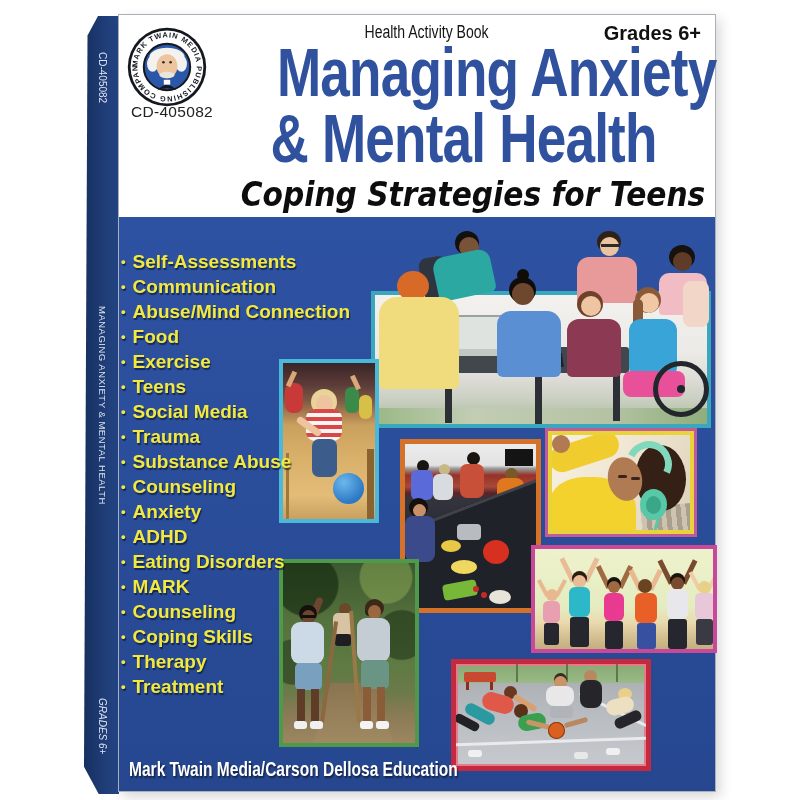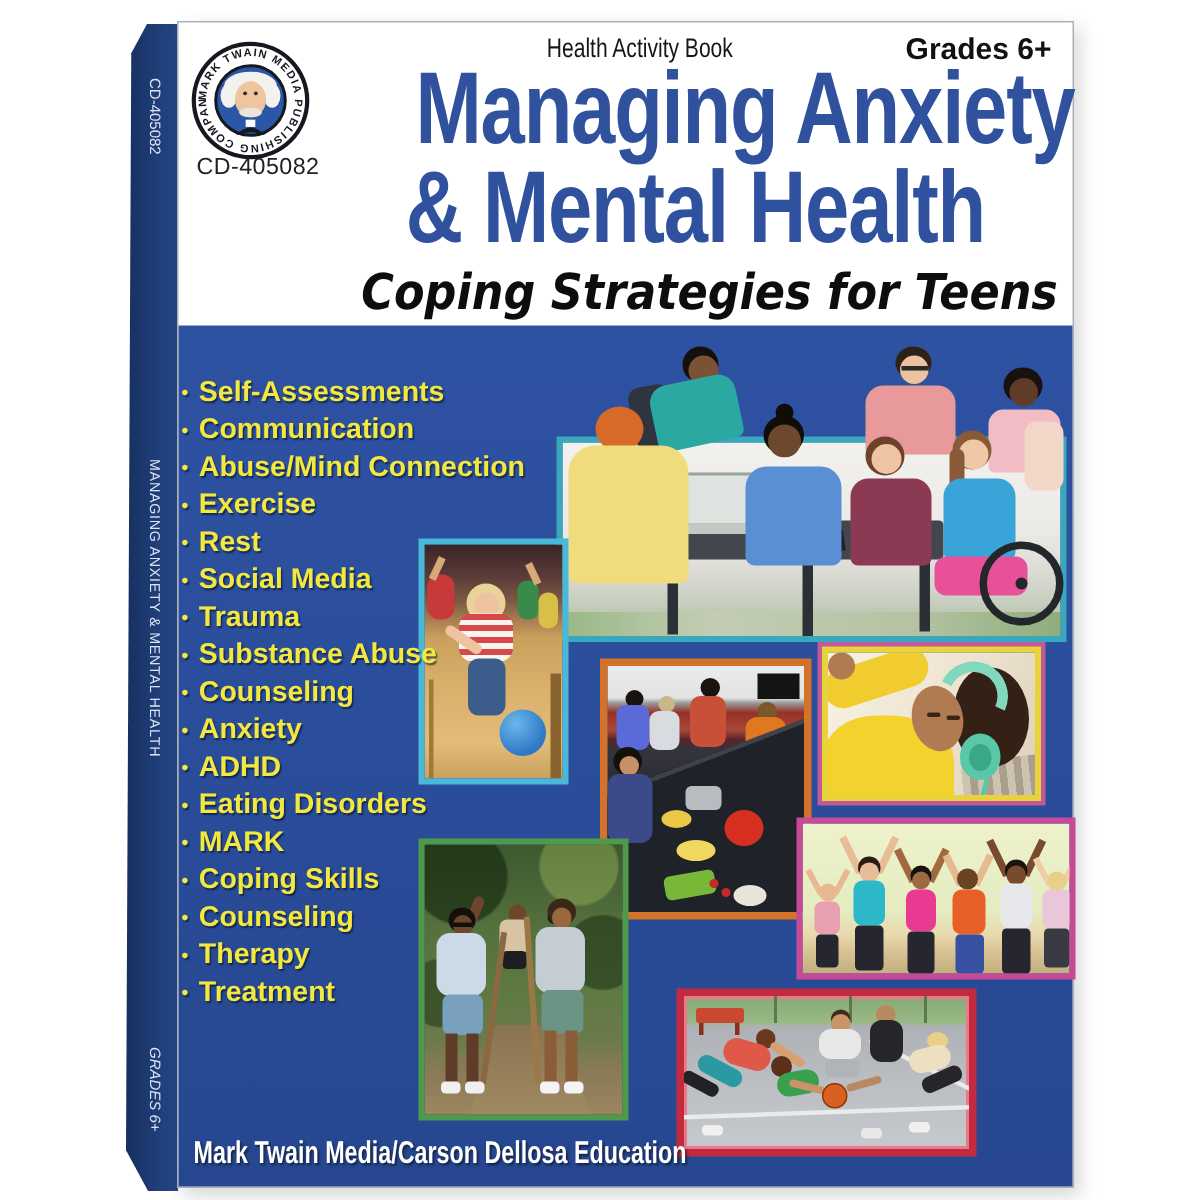--- a/index.html
+++ b/index.html
@@ -96,32 +96,33 @@
       <span class="cond">Managing Anxiety</span><br>
       <span class="cond">&amp; Mental Health</span>
     </div>
     <div class="a" id="subtitle"><span class="cond" style="transform:scaleX(.9);">Coping Strategies for Teens</span></div>
 
     <ul class="a" id="topics">
 
     <li>Self-Assessments</li>
         <li>Communication</li>
         <li>Abuse/Mind Connection</li>
+        <li>Food</li>
         <li>Exercise</li>
-        <li>Rest</li>
+        <li>Teens</li>
         <li>Social Media</li>
         <li>Trauma</li>
         <li>Substance Abuse</li>
         <li>Counseling</li>
         <li>Anxiety</li>
         <li>ADHD</li>
         <li>Eating Disorders</li>
         <li>MARK</li>
+        <li>Counseling</li>
         <li>Coping Skills</li>
-        <li>Counseling</li>
         <li>Therapy</li>
         <li>Treatment</li>
       </ul>
 
     <div class="a" id="ph-main-wrap" title="Diverse group of teens, one in a wheelchair, talking around a table with a laptop">
       <div class="ph" id="ph-main">
         <i class="a" style="left:0;right:0;bottom:0;height:16px;background:linear-gradient(90deg,#9ab886,#c2cdb4 30%,#b5c3a4 70%,#8fae7c);"></i>
         <i class="a" style="left:50px;top:52px;width:204px;height:26px;background:#42474e;border-radius:3px;"></i>
         <i class="a" style="left:70px;top:78px;width:7px;height:50px;background:#2c3036;"></i>
         <i class="a" style="left:160px;top:78px;width:7px;height:51px;background:#2c3036;"></i>

